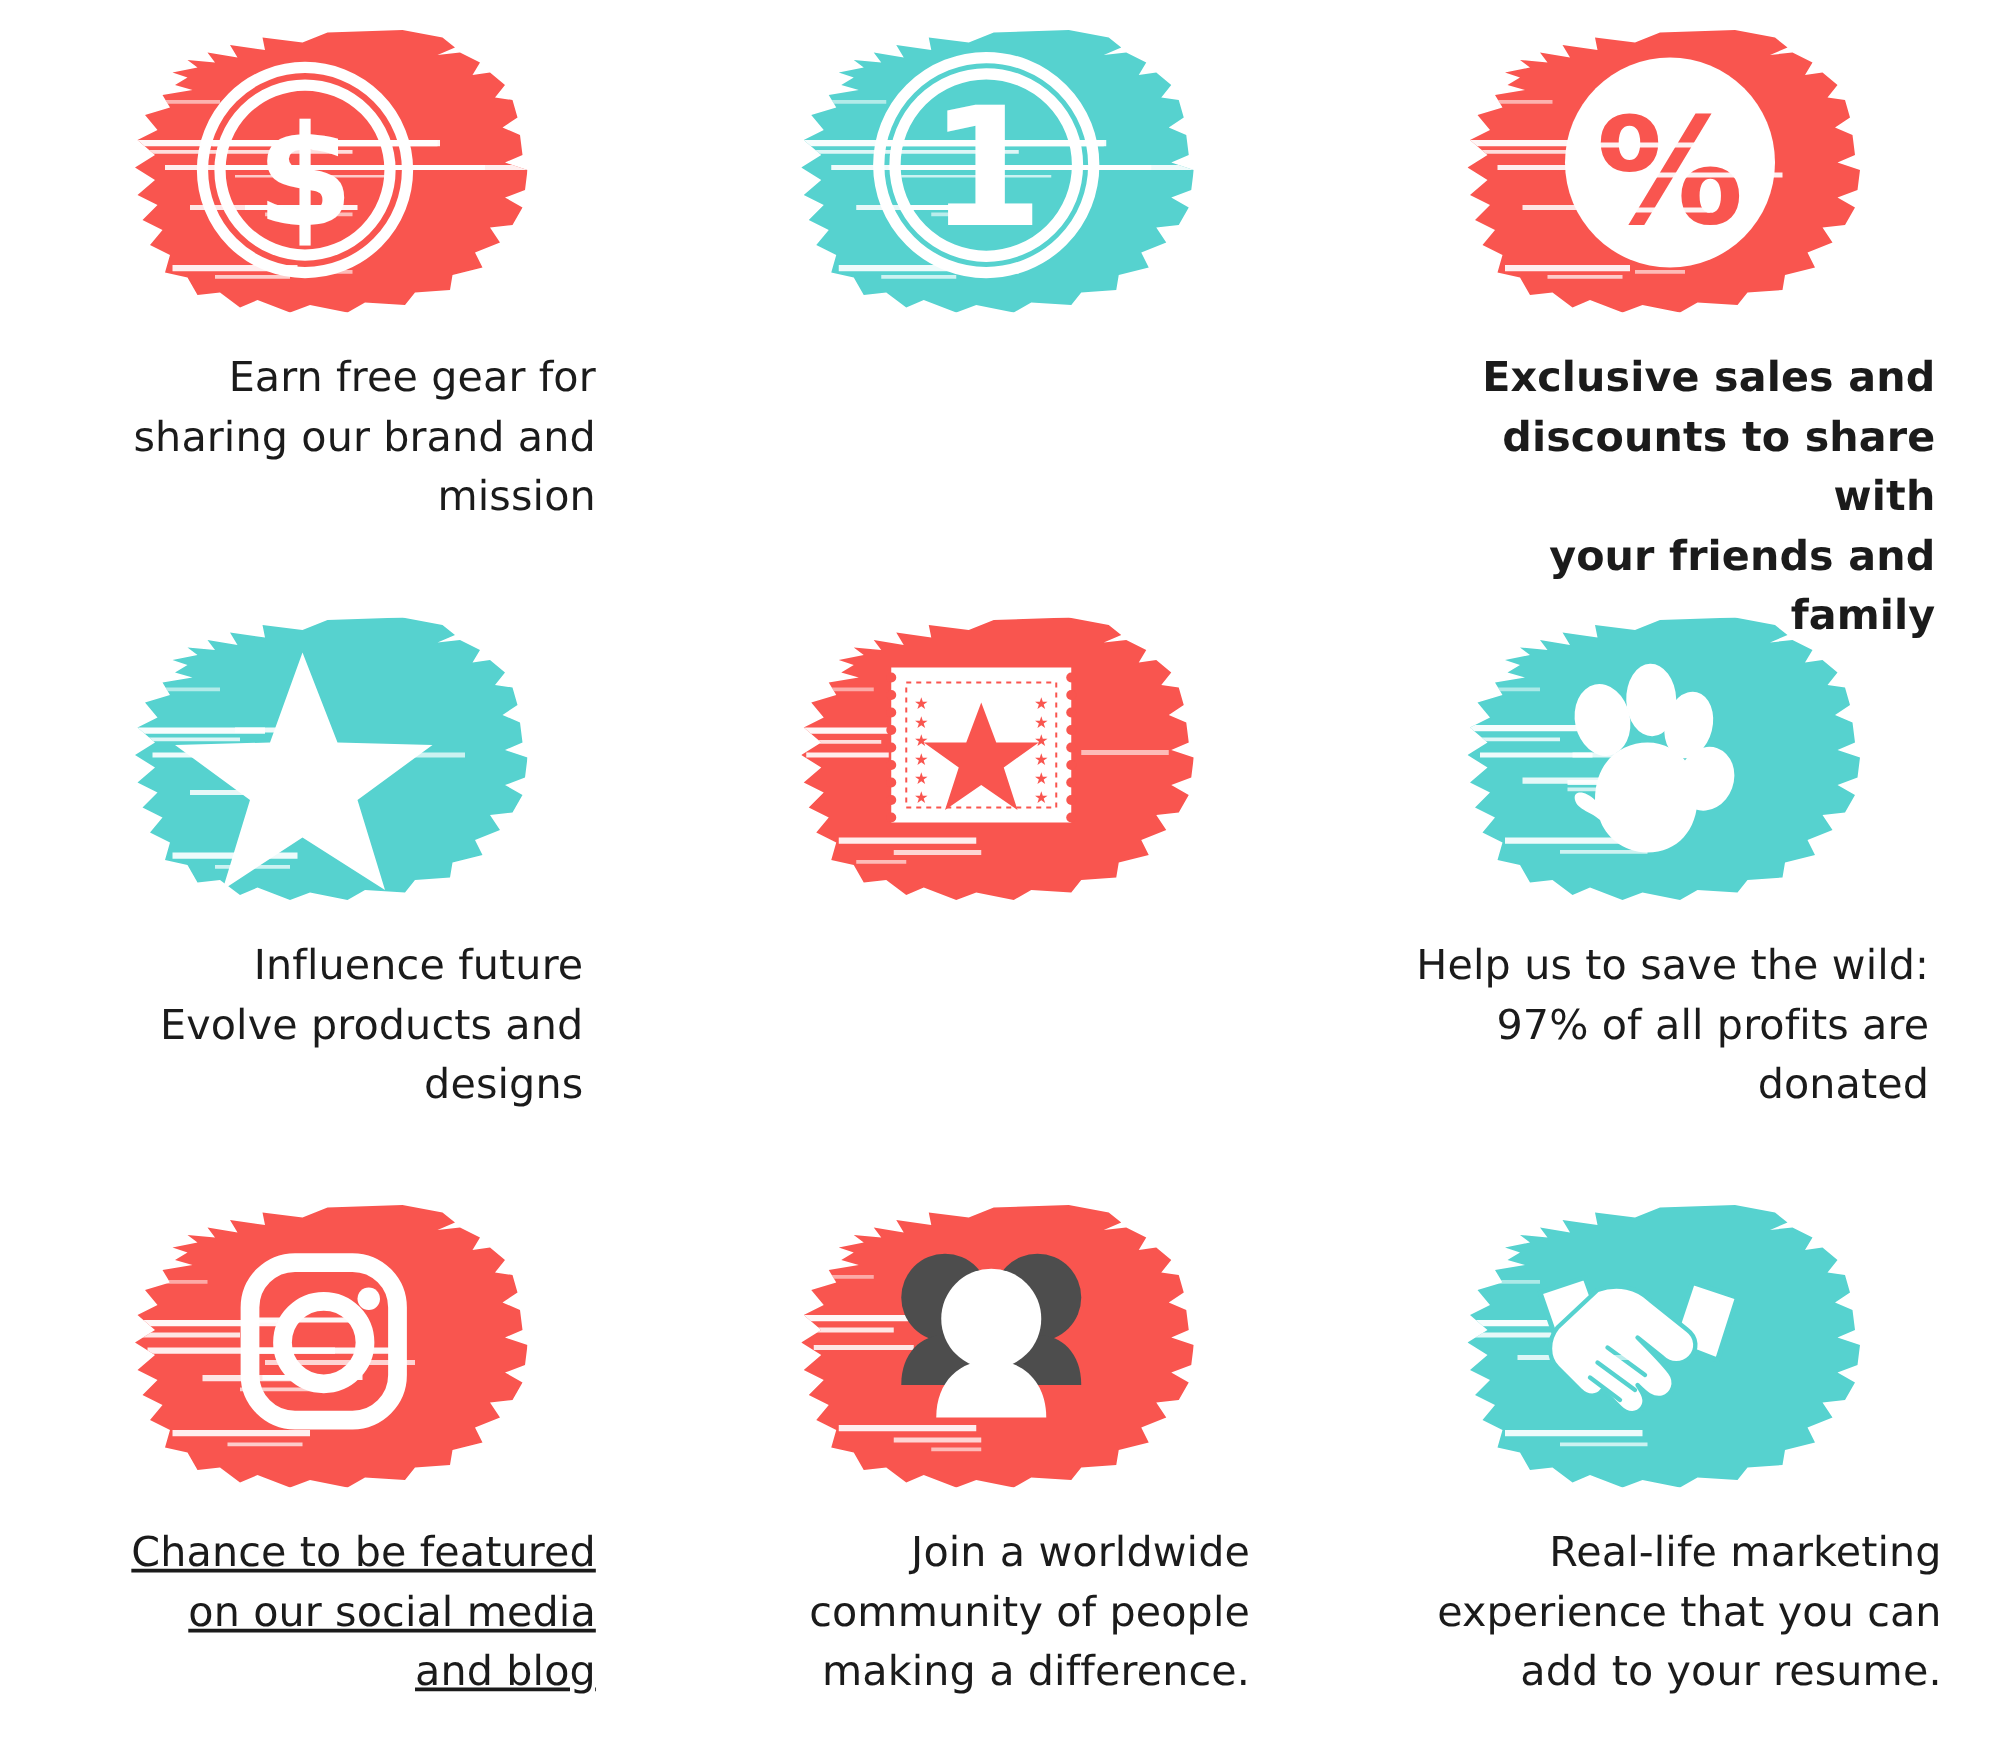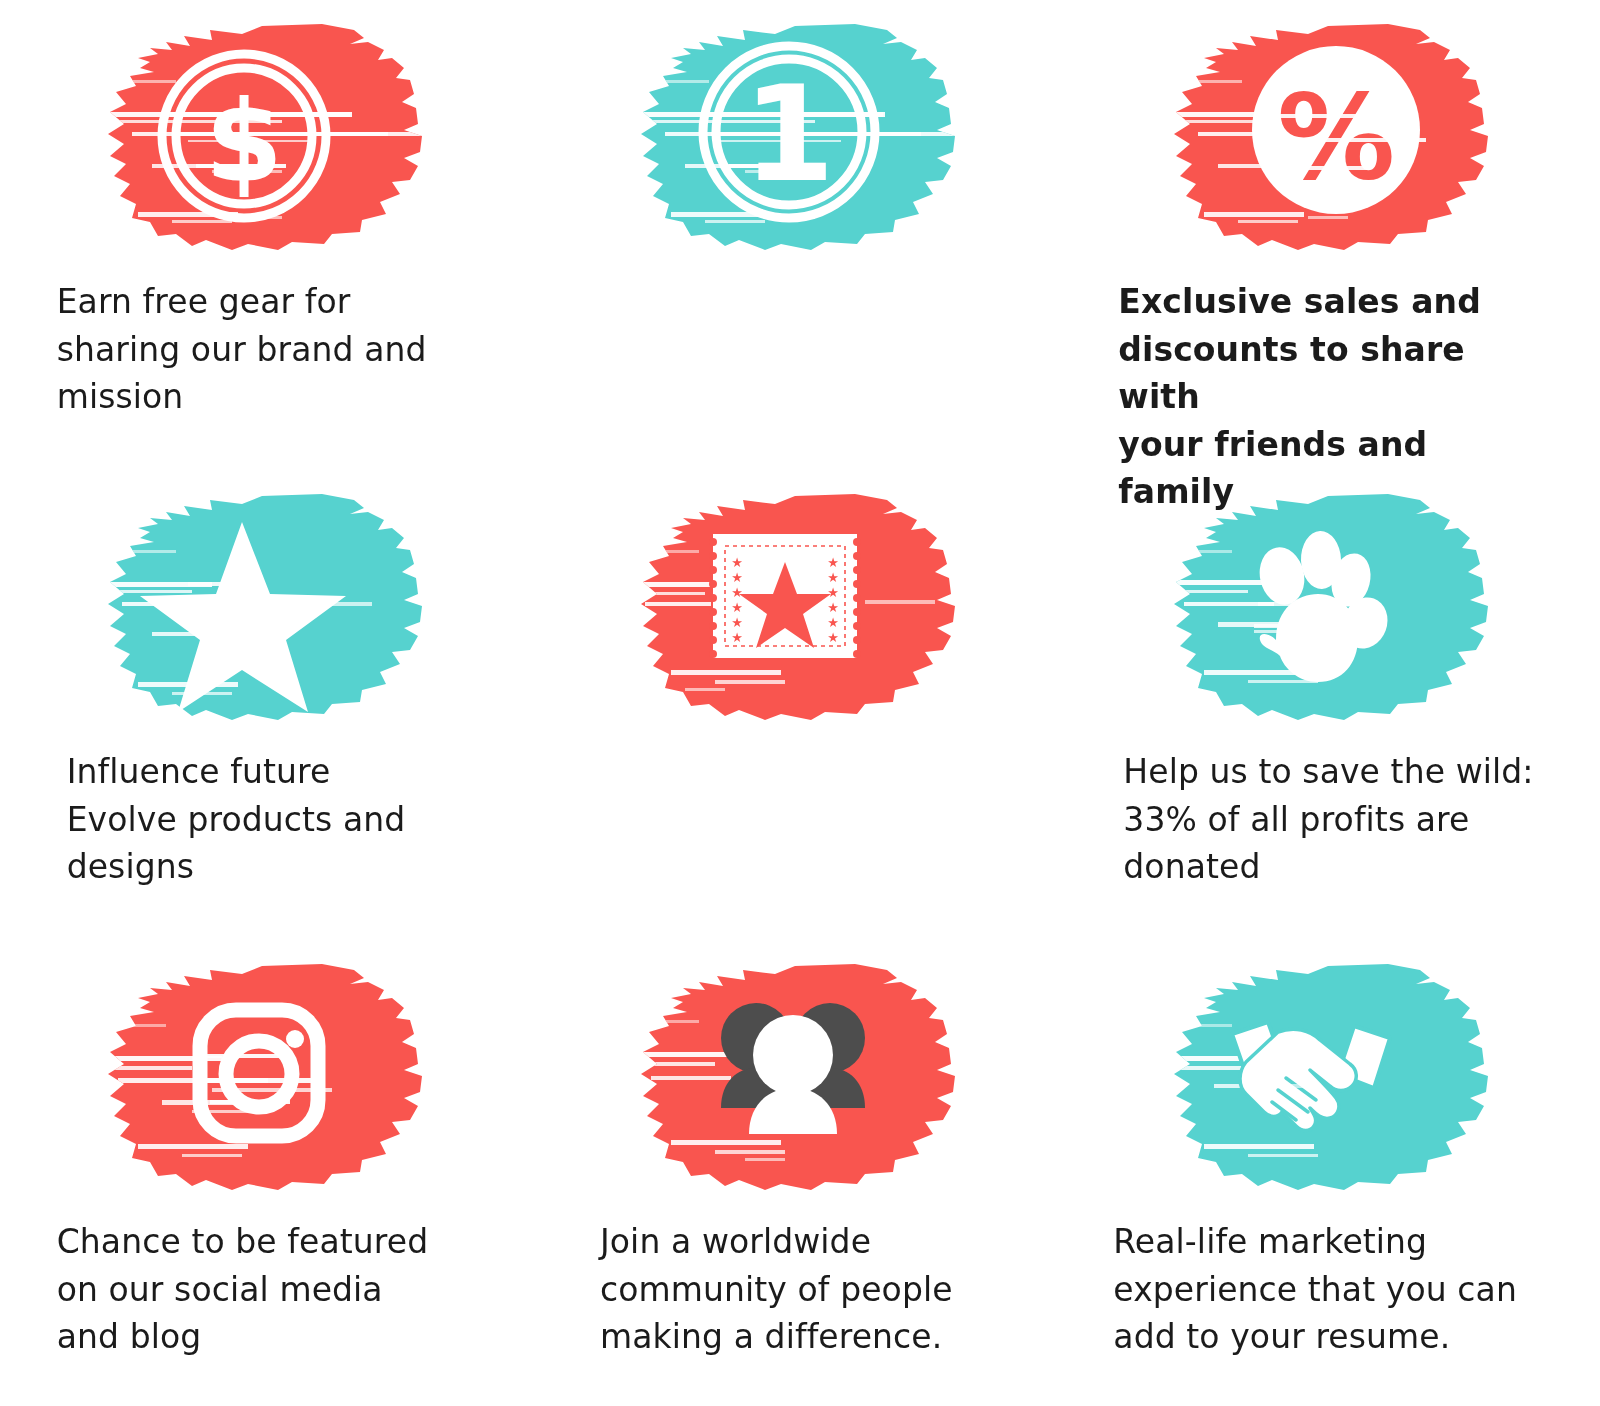--- a/index.html
+++ b/index.html
@@ -44,37 +44,37 @@
     display: block;
     width: 350px;
     height: 232px;
     overflow: visible;
   }
 
   
   .caption {
     margin-top: 26px;
     width: 430px;
-    text-align: left;
+    text-align: right;
     color: #1b1b1b;
     font-size: 33px;
     line-height: 1.44;
     letter-spacing: 0.1px;
     font-weight: 400;
     white-space: pre-line;
   }
 
   
   .cell-1 .caption { width: 420px; }
   .cell-2 .caption { width: 370px; }
   .cell-3 .caption { width: 430px; font-weight: bold; }
   .cell-4 .caption { width: 400px; }
   .cell-5 .caption { width: 450px; }
   .cell-6 .caption { width: 420px; }
-  .cell-7 .caption { width: 420px; }
+  .cell-7 .caption { width: 420px; text-decoration: underline; }
   .cell-8 .caption { width: 440px; }
   .cell-9 .caption { width: 400px; }
 </style>
 </head>
 <body>
 
 <div class="benefits-grid">
 
   <div class="benefit-cell cell-1">
     <div class="badge">
@@ -375,21 +375,21 @@
                    C200,174 184,192 160,192 C140,192 126,178 122,166
                    C116,160 104,158 102,150 C100,142 110,142 118,150 Z"></path>
         </g>
         <g opacity="0.85">
           <rect x="100" y="112" width="56" height="4" fill="#ffffff"></rect>
           <rect x="96" y="134" width="70" height="4" fill="#ffffff"></rect>
         </g>
       </svg>
     </div>
     <div class="caption">Help us to save the wild:
-33% of all profits are
+97% of all profits are
 donated</div>
   </div>
 
   <div class="benefit-cell cell-7">
     <div class="badge">
       <svg viewBox="0 0 350 232" xmlns="http://www.w3.org/2000/svg">
         <defs>
           <clipPath id="brush7">
             <path d="M62,52 L48,48 L58,42 L46,38 L66,34 L58,28 L80,30 L74,22 L98,26 L92,16 L120,20
                      L118,10 L150,14 L170,6 L230,4 L262,10 L272,18 L258,24 L276,22 L292,30 L286,40

